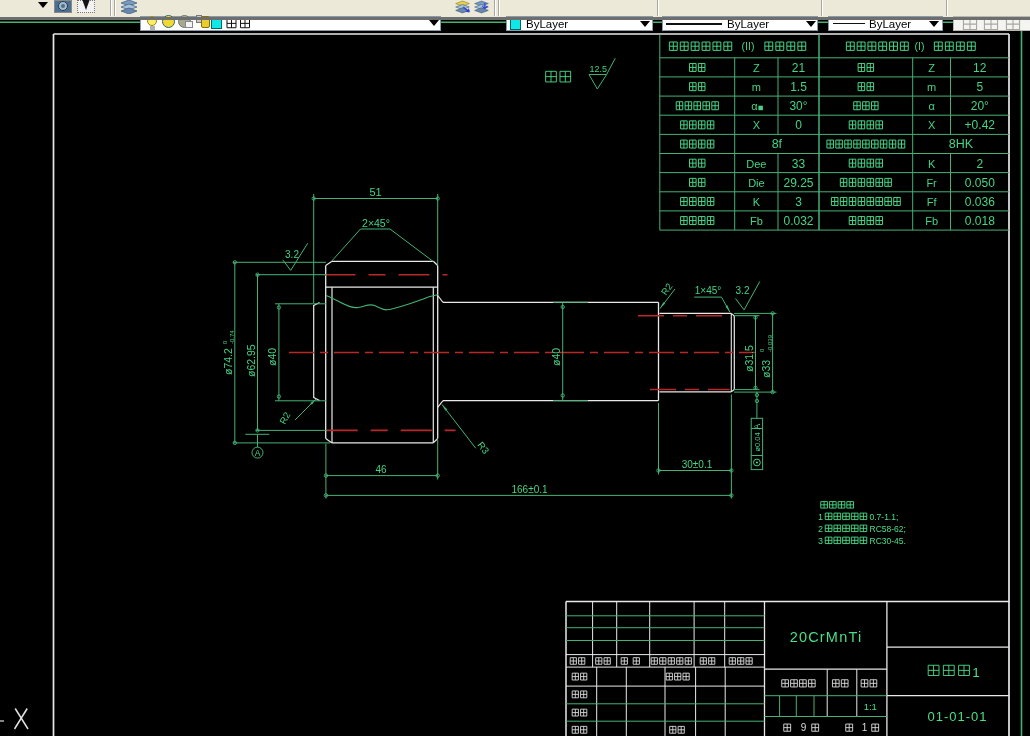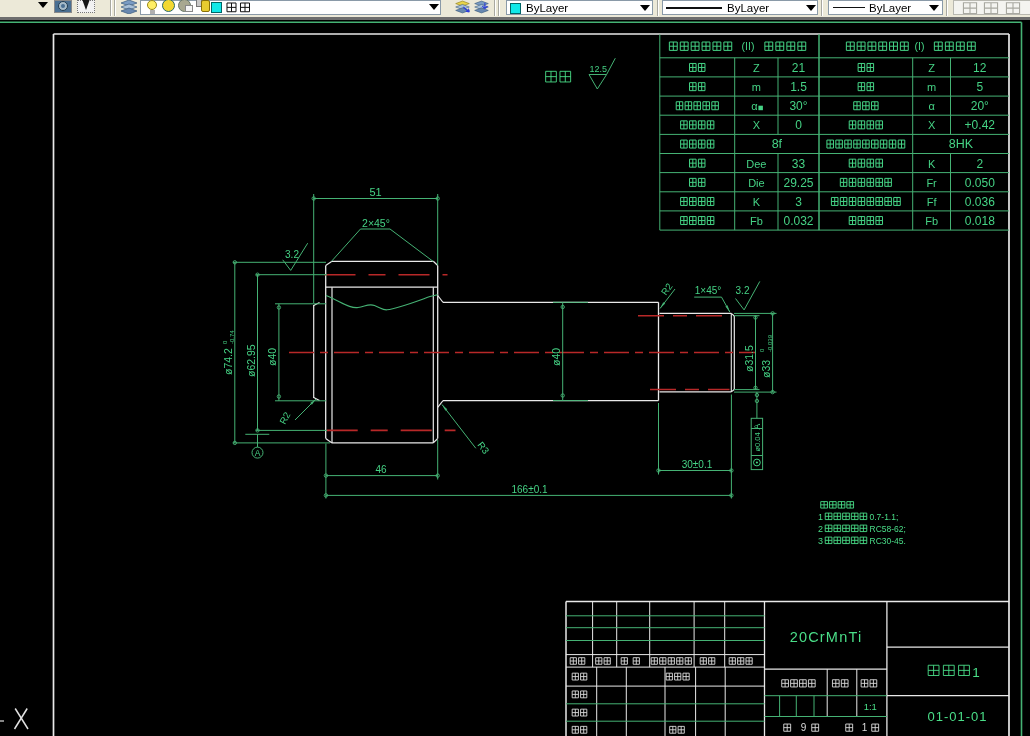--- a/index.html
+++ b/index.html
@@ -1,21 +1,21 @@
 <!DOCTYPE html>
 <html><head><meta charset="utf-8">
 <style>
 *{margin:0;padding:0;box-sizing:border-box}
 html,body{width:1030px;height:736px;overflow:hidden;background:#000;font-family:"Liberation Sans",sans-serif}
 #tb{position:absolute;left:0;top:0;width:1030px;height:17px;background:#ece9d8;z-index:5}
 #tbshadow{position:absolute;left:0;top:17px;width:1030px;height:2.5px;background:#6e6e6e;z-index:5}
 .drop{position:absolute;width:0;height:0;border-left:5px solid transparent;border-right:5px solid transparent;border-top:6px solid #000}
 .btn{position:absolute;top:0;height:13px;border:1px solid #8a8a8a}
 .sep{position:absolute;top:0;width:2px;height:16px;border-left:1px solid #a8a8a0;border-right:1px solid #fff}
-.combo{position:absolute;top:0;height:15px;background:#fff;border:1px solid #8a9aa8}
+.combo{position:absolute;top:16px;height:15px;background:#fff;border:1px solid #8a9aa8}
 .ct{position:absolute;top:0.5px;font-size:11.5px;color:#000;font-family:"Liberation Sans",sans-serif}
 .lays{position:absolute}
 .cjt{position:absolute}
 svg{display:block}
 text{font-family:"Liberation Sans",sans-serif}
 </style></head>
 <body>
 <svg width="1030" height="736" viewBox="0 0 1030 736" style="position:absolute;left:0;top:0">
 <rect x="0" y="17" width="1030" height="719" fill="#000"></rect>
 <defs>

